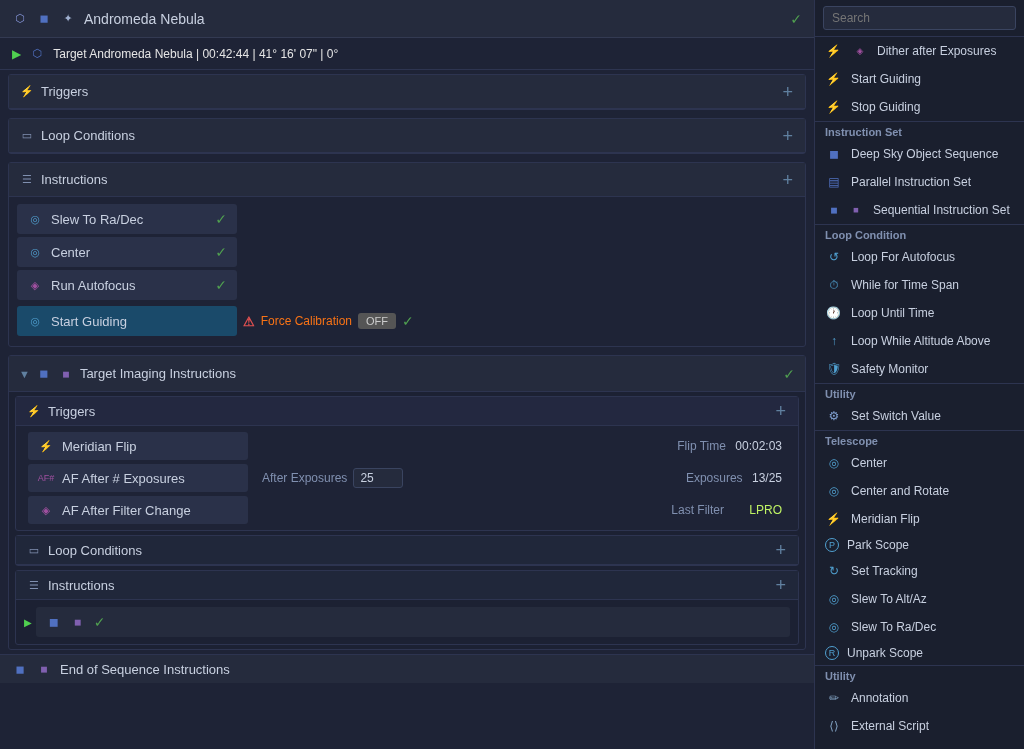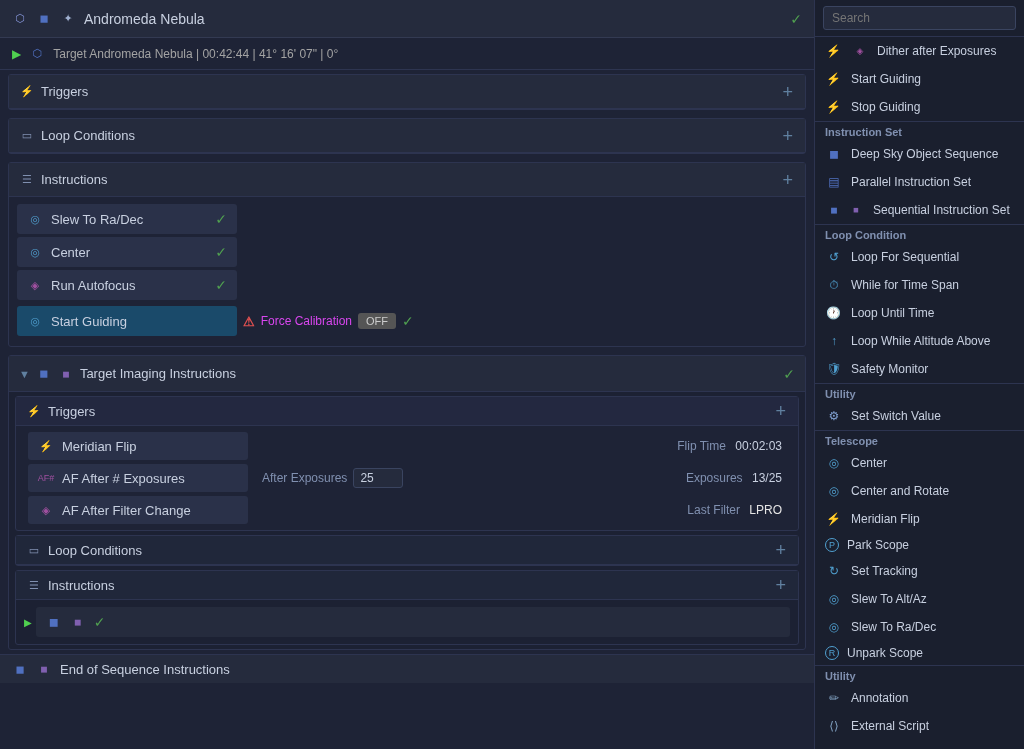--- a/index.html
+++ b/index.html
@@ -271,21 +271,21 @@
     ::-webkit-scrollbar { width: 6px; }
     ::-webkit-scrollbar-track { background: #1a1f2e; }
     ::-webkit-scrollbar-thumb { background: #3a4460; border-radius: 3px; }
 
     .expand-arrow {
       color: #6080a0;
       font-size: 11px;
     }
 
     .force-cal-label {
-      color: #d946ef;
+      color: #f97316;
       font-size: 12px;
     }
 
     .exposure-input {
       background: #252b3d;
       border: 1px solid #3a4460;
       border-radius: 3px;
       color: #c8d0e0;
       padding: 2px 6px;
       font-size: 12px;
@@ -303,21 +303,21 @@
       <span class="icon-box" style="color:#5070c0;">◼</span>
       <span class="icon-box" style="color:#a0b0d0;">✦</span>
       <span style="color:#c8d0e0; font-size:14px;">Andromeda Nebula</span>
     </div>
     <span class="checkmark">✓</span>
   </div>
 
   <div class="target-row">
     <button style="background:none;border:none;color:#50d050;font-size:12px;cursor:pointer;">▶</button>
     <span class="icon-box" style="color:#5070c0;">⬡</span>
-    <span style="color:#a3a3a3; font-size:12px;">Target Andromeda Nebula | 00:42:44 | 41° 16' 07" | 0°</span>
+    <span style="color:#e5e5e5; font-size:12px;">Target Andromeda Nebula | 00:42:44 | 41° 16' 07" | 0°</span>
   </div>
 
   <div class="section-block">
     <div class="section-header">
       <div class="section-header-left">
         <span class="icon-box icon-lightning">⚡</span>
         <span class="sec-title">Triggers</span>
       </div>
       <button class="plus-btn">+</button>
     </div>
@@ -420,21 +420,21 @@
           </span>
         </div>
 
         <div style="display:flex;align-items:center;">
           <div class="trigger-item" style="width:220px;flex-shrink:0;">
             <span class="icon-box" style="color:#a050a0;">◈</span>
             <span class="trigger-item-label">AF After Filter Change</span>
           </div>
           <span class="trigger-meta" style="margin-left:auto; padding-right:10px;">
             <span>Last Filter</span>
-            <span style="color:#e5e5e5; margin-left:6px;">LPRO</span>
+            <span style="color:#bef264; margin-left:22px;">LPRO</span>
           </span>
         </div>
 
       </div>
     </div>
 
     <div class="inner-section">
       <div class="inner-section-header">
         <div style="display:flex;align-items:center;gap:6px;">
           <span class="icon-box" style="color:#8090b0;">▭</span>
@@ -507,21 +507,21 @@
   </div>
   <div class="sidebar-item">
     <span class="sidebar-icon" style="color:#5070c0; font-size:9px;">◼</span>
     <span class="sidebar-icon" style="color:#8060b0; font-size:7px; margin-left:-4px;">◼</span>
     <span>Sequential Instruction Set</span>
   </div>
 
   <div class="sidebar-category">Loop Condition</div>
   <div class="sidebar-item">
     <span class="sidebar-icon" style="color:#50a0d0;">↺</span>
-    <span>Loop For Sequential</span>
+    <span>Loop For Autofocus</span>
   </div>
   <div class="sidebar-item">
     <span class="sidebar-icon" style="color:#50a0d0;">⏱</span>
     <span>While for Time Span</span>
   </div>
   <div class="sidebar-item">
     <span class="sidebar-icon" style="color:#50a0d0;">🕐</span>
     <span>Loop Until Time</span>
   </div>
   <div class="sidebar-item">

